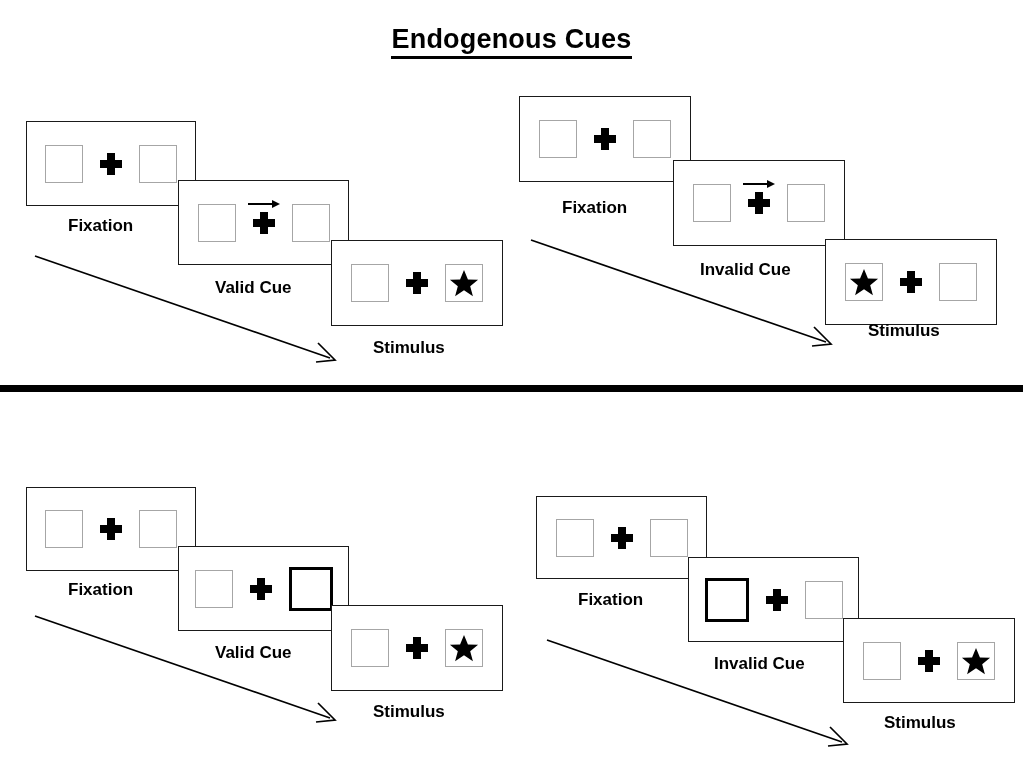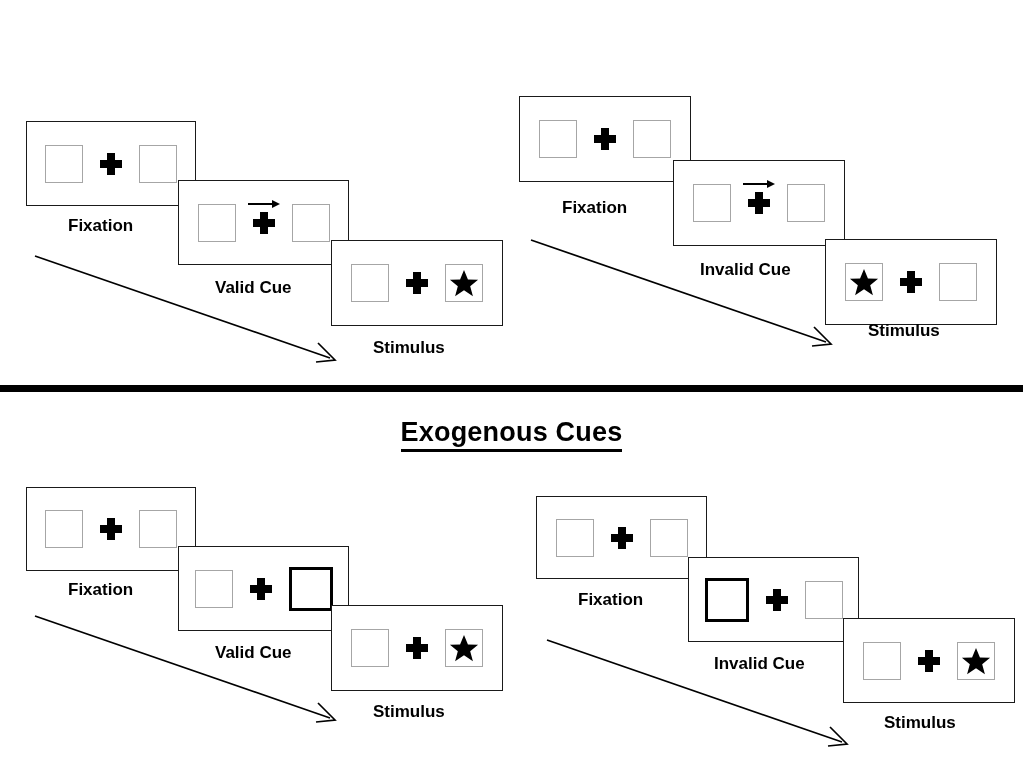--- a/index.html
+++ b/index.html
@@ -134,20 +134,23 @@
   .time-arrow {
     position: absolute;
     overflow: visible;
   }
 </style>
 </head>
 <body>
 
 <div id="stage">
 
+  <div class="section-title" style="top:24px;">
+    <span>Endogenous Cues</span>
+  </div>
 
   <svg class="time-arrow" style="left:30px; top:248px; width:320px; height:125px;" viewBox="0 0 320 125">
     <line x1="5" y1="8" x2="300" y2="110" stroke="#000" stroke-width="1.7"></line>
     <path d="M 288 95 L 305 112 L 286 114" fill="none" stroke="#000" stroke-width="1.7"></path>
   </svg>
 
   <div class="panel" style="left:26px; top:121px; width:170px; height:85px;">
     <div class="panel-inner">
       <div class="box"></div>
       <div class="fix">
@@ -235,23 +238,20 @@
         <div class="bar-h"></div>
           <div class="bar-v"></div>
       </div>
       <div class="box"></div>
     </div>
   </div>
   <div class="caption" style="left:868px; top:321px;">Stimulus</div>
 
   <div class="divider" style="top:385px;"></div>
 
-  <div class="section-title" style="top:417px;">
-    <span>Exogenous Cues</span>
-  </div>
 
   <svg class="time-arrow" style="left:30px; top:608px; width:320px; height:125px;" viewBox="0 0 320 125">
     <line x1="5" y1="8" x2="300" y2="110" stroke="#000" stroke-width="1.7"></line>
     <path d="M 288 95 L 305 112 L 286 114" fill="none" stroke="#000" stroke-width="1.7"></path>
   </svg>
 
   <div class="panel" style="left:26px; top:487px; width:170px; height:84px;">
     <div class="panel-inner">
       <div class="box"></div>
       <div class="fix">

